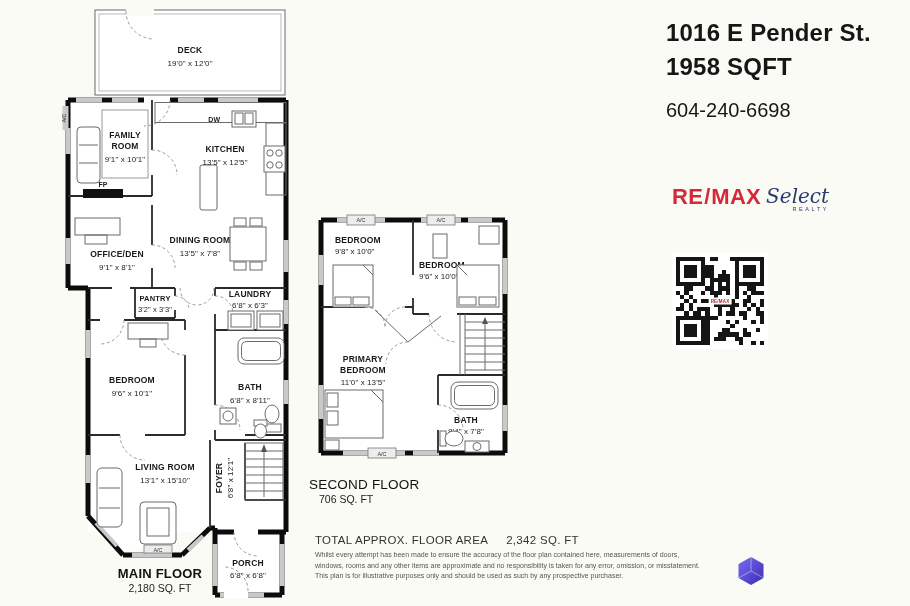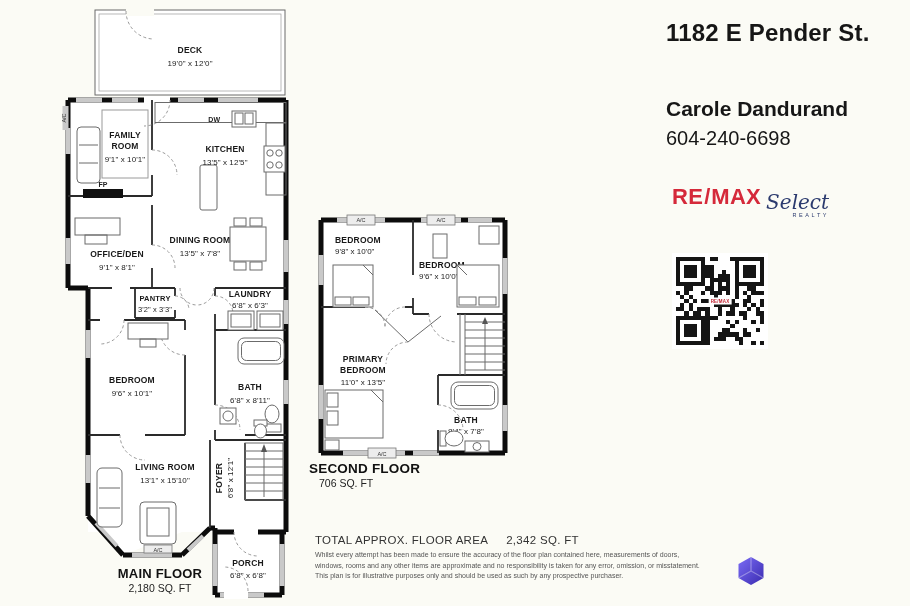--- a/index.html
+++ b/index.html
@@ -27,41 +27,41 @@
   .floorbg{fill:#fff;}
   .acbox{fill:#ededed;stroke:#777;stroke-width:.8;}
   
   .hdr{left:666px;top:16px;font-size:24px;font-weight:700;color:#161616;line-height:1.4;letter-spacing:.2px;}
   .agent{left:666px;top:95px;line-height:1.35;color:#161616;}
   .agent .nm{font-size:21px;font-weight:700;}
   .agent .ph{font-size:20px;font-weight:400;margin-top:2px;}
   .remax{left:672px;top:186px;display:flex;align-items:flex-start;}
   .remax .word{font-size:22px;font-weight:800;letter-spacing:.3px;line-height:1;}
   .remax .slash{font-weight:800;font-size:22px;line-height:1;padding:0 1px;}
-  .selcol{display:flex;flex-direction:column;margin-left:5px;margin-top:6px;}
+  .selcol{display:flex;flex-direction:column;margin-left:5px;margin-top:0;}
   .select{font-family:"DejaVu Serif",serif;font-style:italic;font-size:20px;line-height:1;}
   .realty{font-size:5.5px;letter-spacing:2.6px;align-self:flex-end;margin-top:0;}
   .qr{left:672px;top:253px;width:96px;height:96px;background:#fff;padding:4px;box-sizing:border-box;}
   .qrgrid{width:88px;height:88px;display:grid;grid-template-rows:repeat(21,1fr);grid-template-columns:repeat(21,1fr);}
   .qrgrid i{background:#151515;display:block;}
   .qrcenter{position:absolute;left:50%;top:50%;transform:translate(-50%,-50%);background:#fff;
             font-size:4.5px;font-weight:700;color:#c22433;padding:1px 2px;letter-spacing:.2px;}
   .cap{left:737px;top:556px;display:flex;align-items:center;gap:9px;}
   .cap .word{font-size:18px;font-weight:800;letter-spacing:1.6px;color:#1e224e;}
   
   .foot{left:315px;top:531px;width:404px;color:#333;}
   .foot .addr{font-size:12.5px;letter-spacing:.3px;color:#3a3a3a;}
   .foot .arearow{margin-top:3px;font-size:11.5px;letter-spacing:.3px;display:flex;gap:18px;color:#333;}
   .foot .disc{margin-top:4px;font-size:7px;color:#555;line-height:1.5;}
   
   .mftitle{left:104px;top:566px;width:112px;text-align:center;color:#111;}
   .mftitle .t{font-size:13px;font-weight:800;letter-spacing:.2px;}
   .mftitle .a{font-size:10.5px;margin-top:1px;color:#222;}
   .sftitle{left:309px;top:461px;color:#111;}
-  .sftitle .t{font-size:13.5px;font-weight:700;letter-spacing:.2px;}
+  .sftitle .t{font-size:13.5px;font-weight:400;letter-spacing:.2px;margin-top:16px;}
   .sftitle .a{font-size:10.5px;margin-top:1px;margin-left:10px;color:#222;}
 </style>
 </head>
 <body>
 
 <div id="canvas">
 
   <svg class="abs" style="left:60px;top:0" width="250" height="606" viewBox="0 0 250 606">
 
     <rect class="floorbg" x="35" y="10" width="190" height="85"></rect>
@@ -370,25 +370,25 @@
   <div class="abs mftitle">
     <div class="t">MAIN FLOOR</div>
     <div class="a">2,180 SQ. FT</div>
   </div>
   <div class="abs sftitle">
     <div class="t">SECOND FLOOR</div>
     <div class="a">706 SQ. FT</div>
   </div>
 
   <div class="abs hdr">
-    <div>1182 E Pender St.</div>
+    <div>1016 E Pender St.</div>
+    <div>1958 SQFT</div>
   </div>
 
   <div class="abs agent">
-    <div class="nm">Carole Dandurand</div>
     <div class="ph">604-240-6698</div>
   </div>
 
   <div class="abs remax" style="color:#d5293a">
     <span class="word">RE</span>
     <span class="slash">/</span>
     <span class="word">MAX</span>
     <span class="selcol" style="color:#2b3a6e">
       <span class="select">Select</span>
       <span class="realty">REALTY</span>

